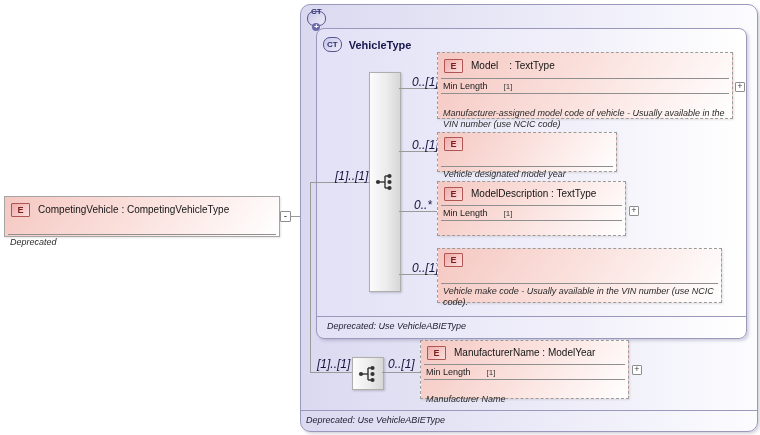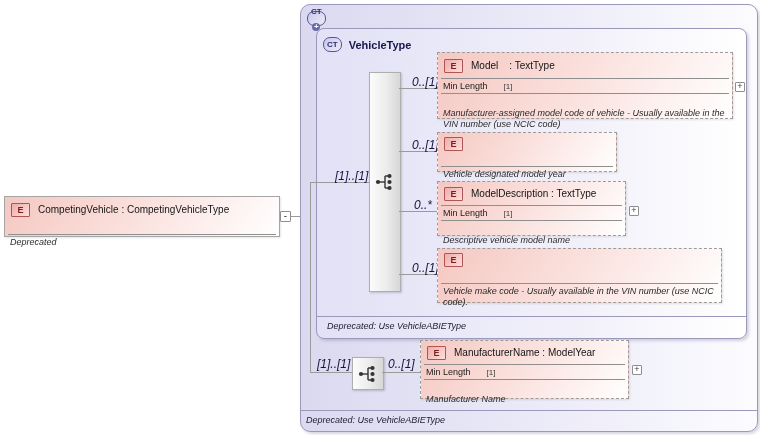--- a/index.html
+++ b/index.html
@@ -164,21 +164,20 @@
 
   <div class="ebox" style="left:437px;top:181px;width:189px;height:55px;">
     <div class="erow-title" style="height:23px;">
       <span class="e-badge">E</span>
       <span class="t">ModelDescription : TextType</span>
     </div>
     <div class="erow-facet">
       <span class="fn">Min Length</span>
       <span class="fv">[1]</span>
     </div>
-    <div class="erow-desc">Descriptive vehicle model name</div>
   </div>
   <div class="toggle small" style="left:629px;top:206px;">+</div>
 
   <div class="ebox" style="left:437px;top:248px;width:285px;height:55px;">
     <div class="erow-title" style="height:22px;">
       <span class="e-badge">E</span>
     </div>
     <div class="erow-desc bordered">Vehicle make code - Usually available in the VIN number (use NCIC code).</div>
   </div>
 

